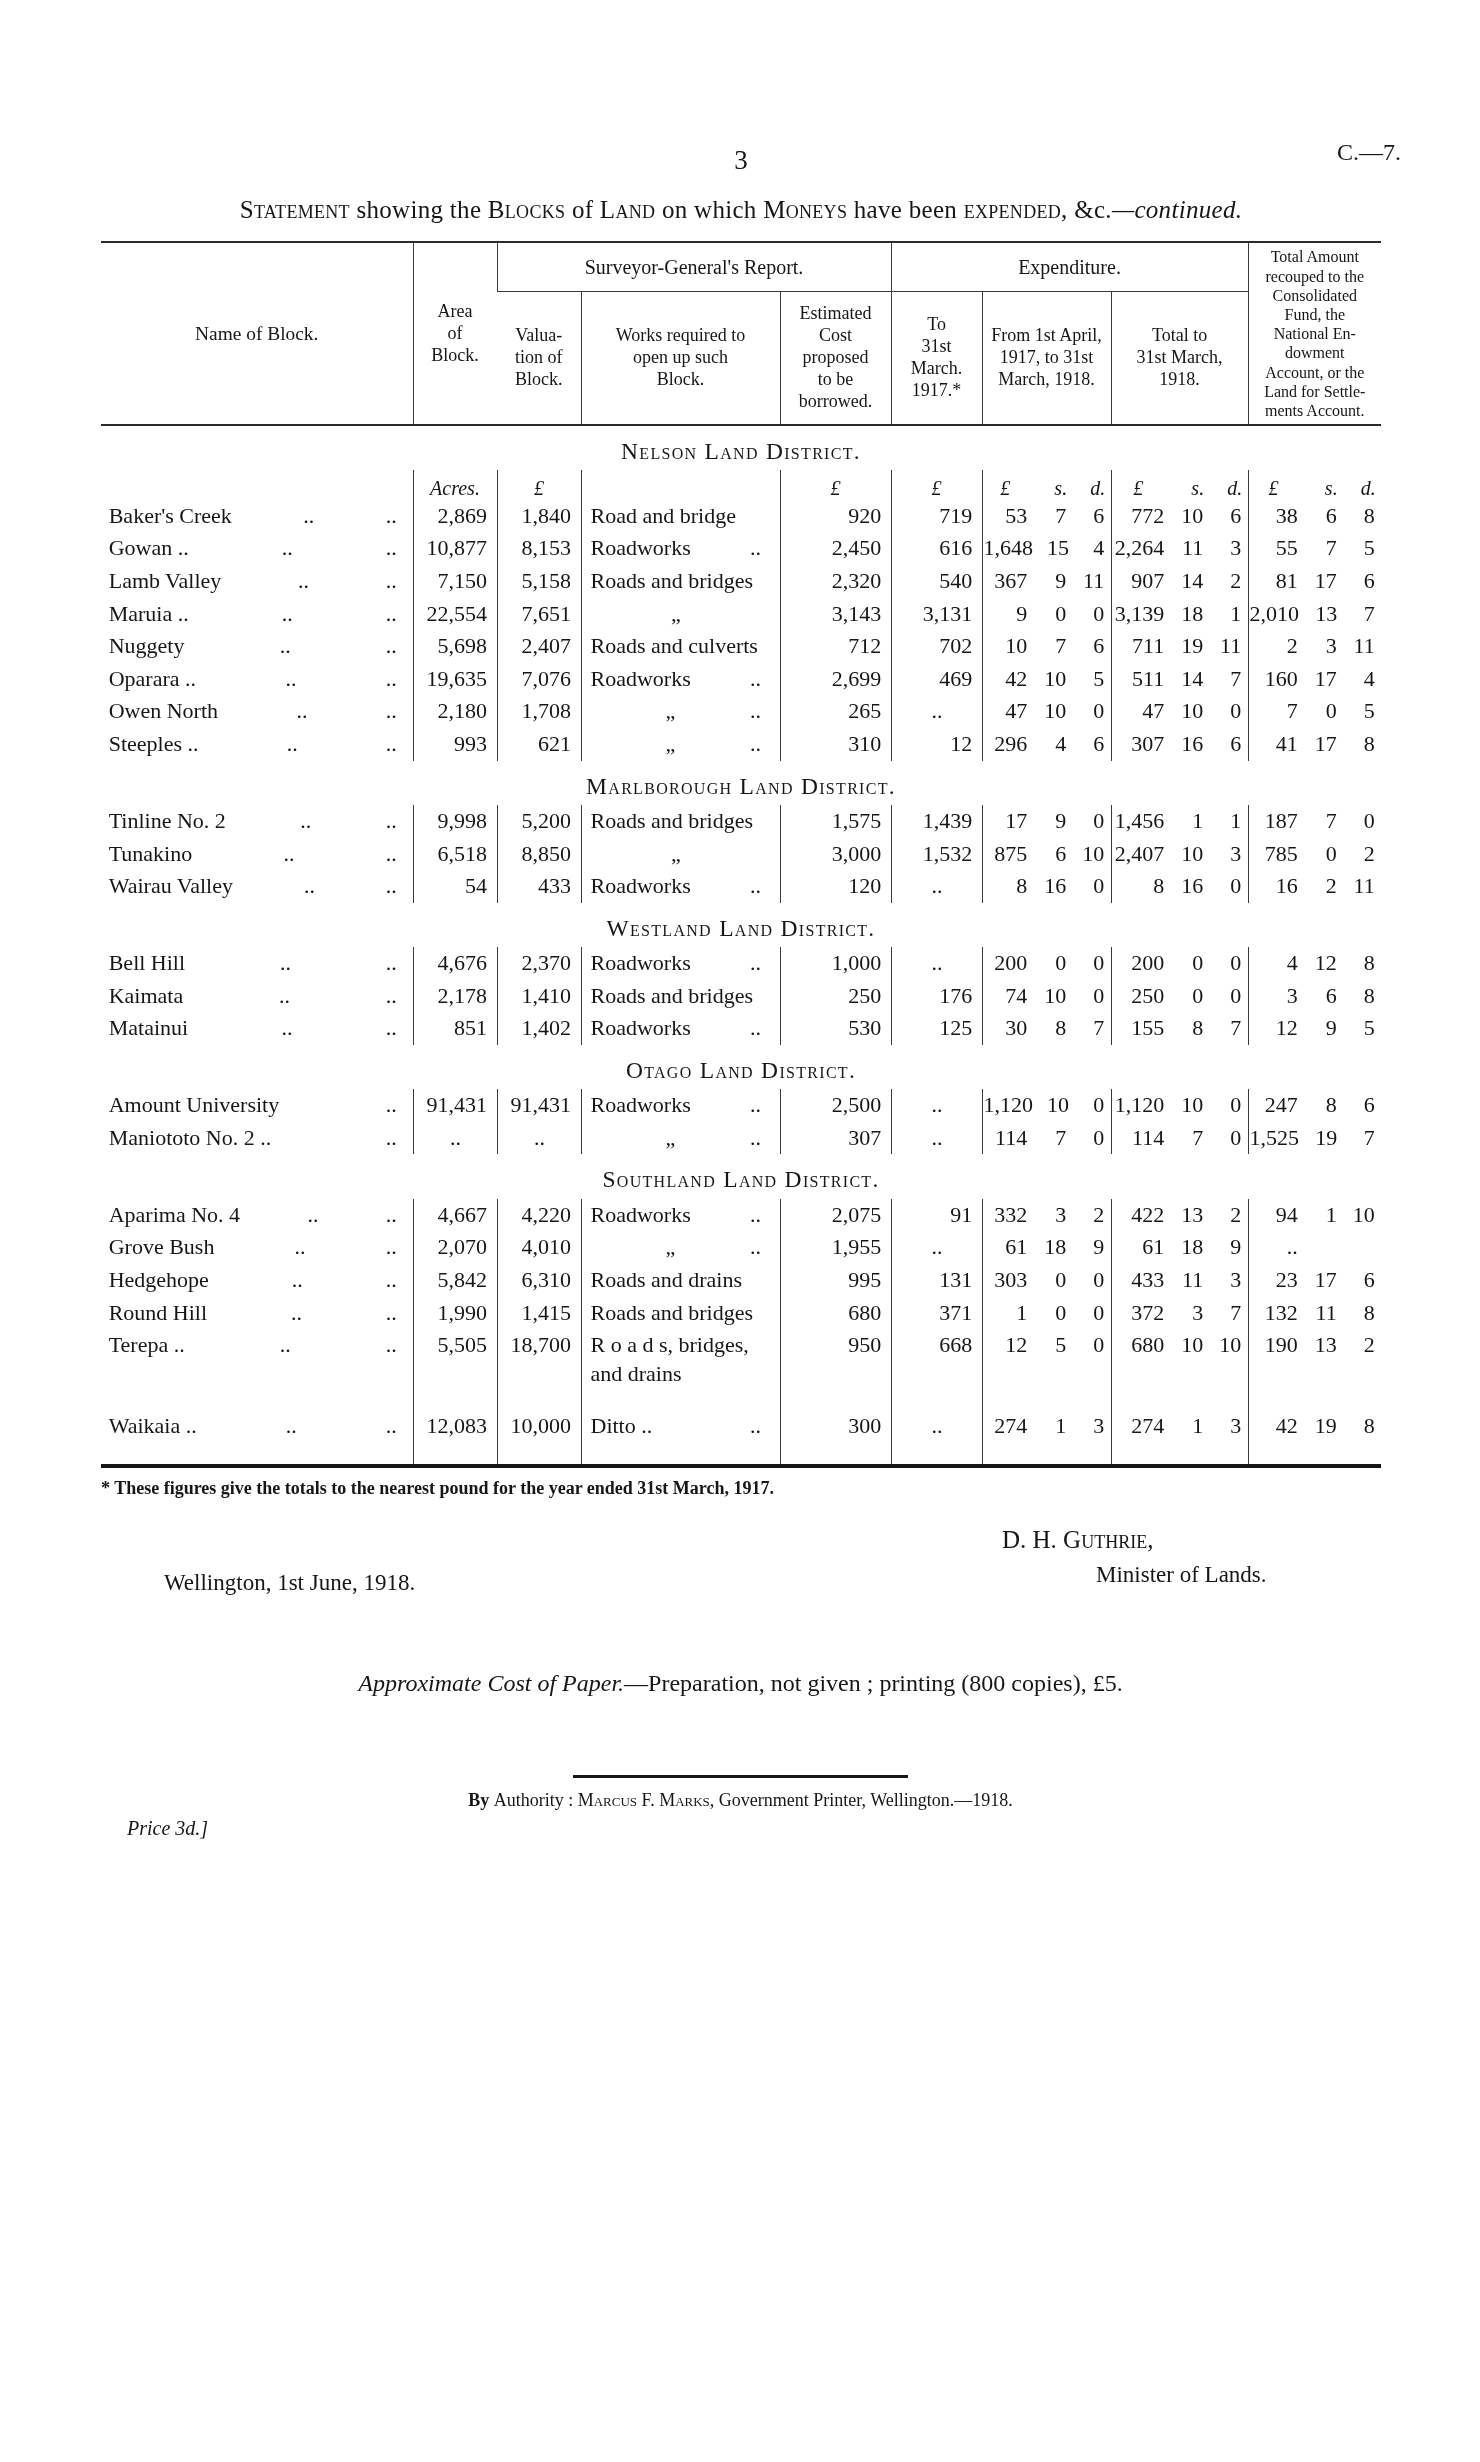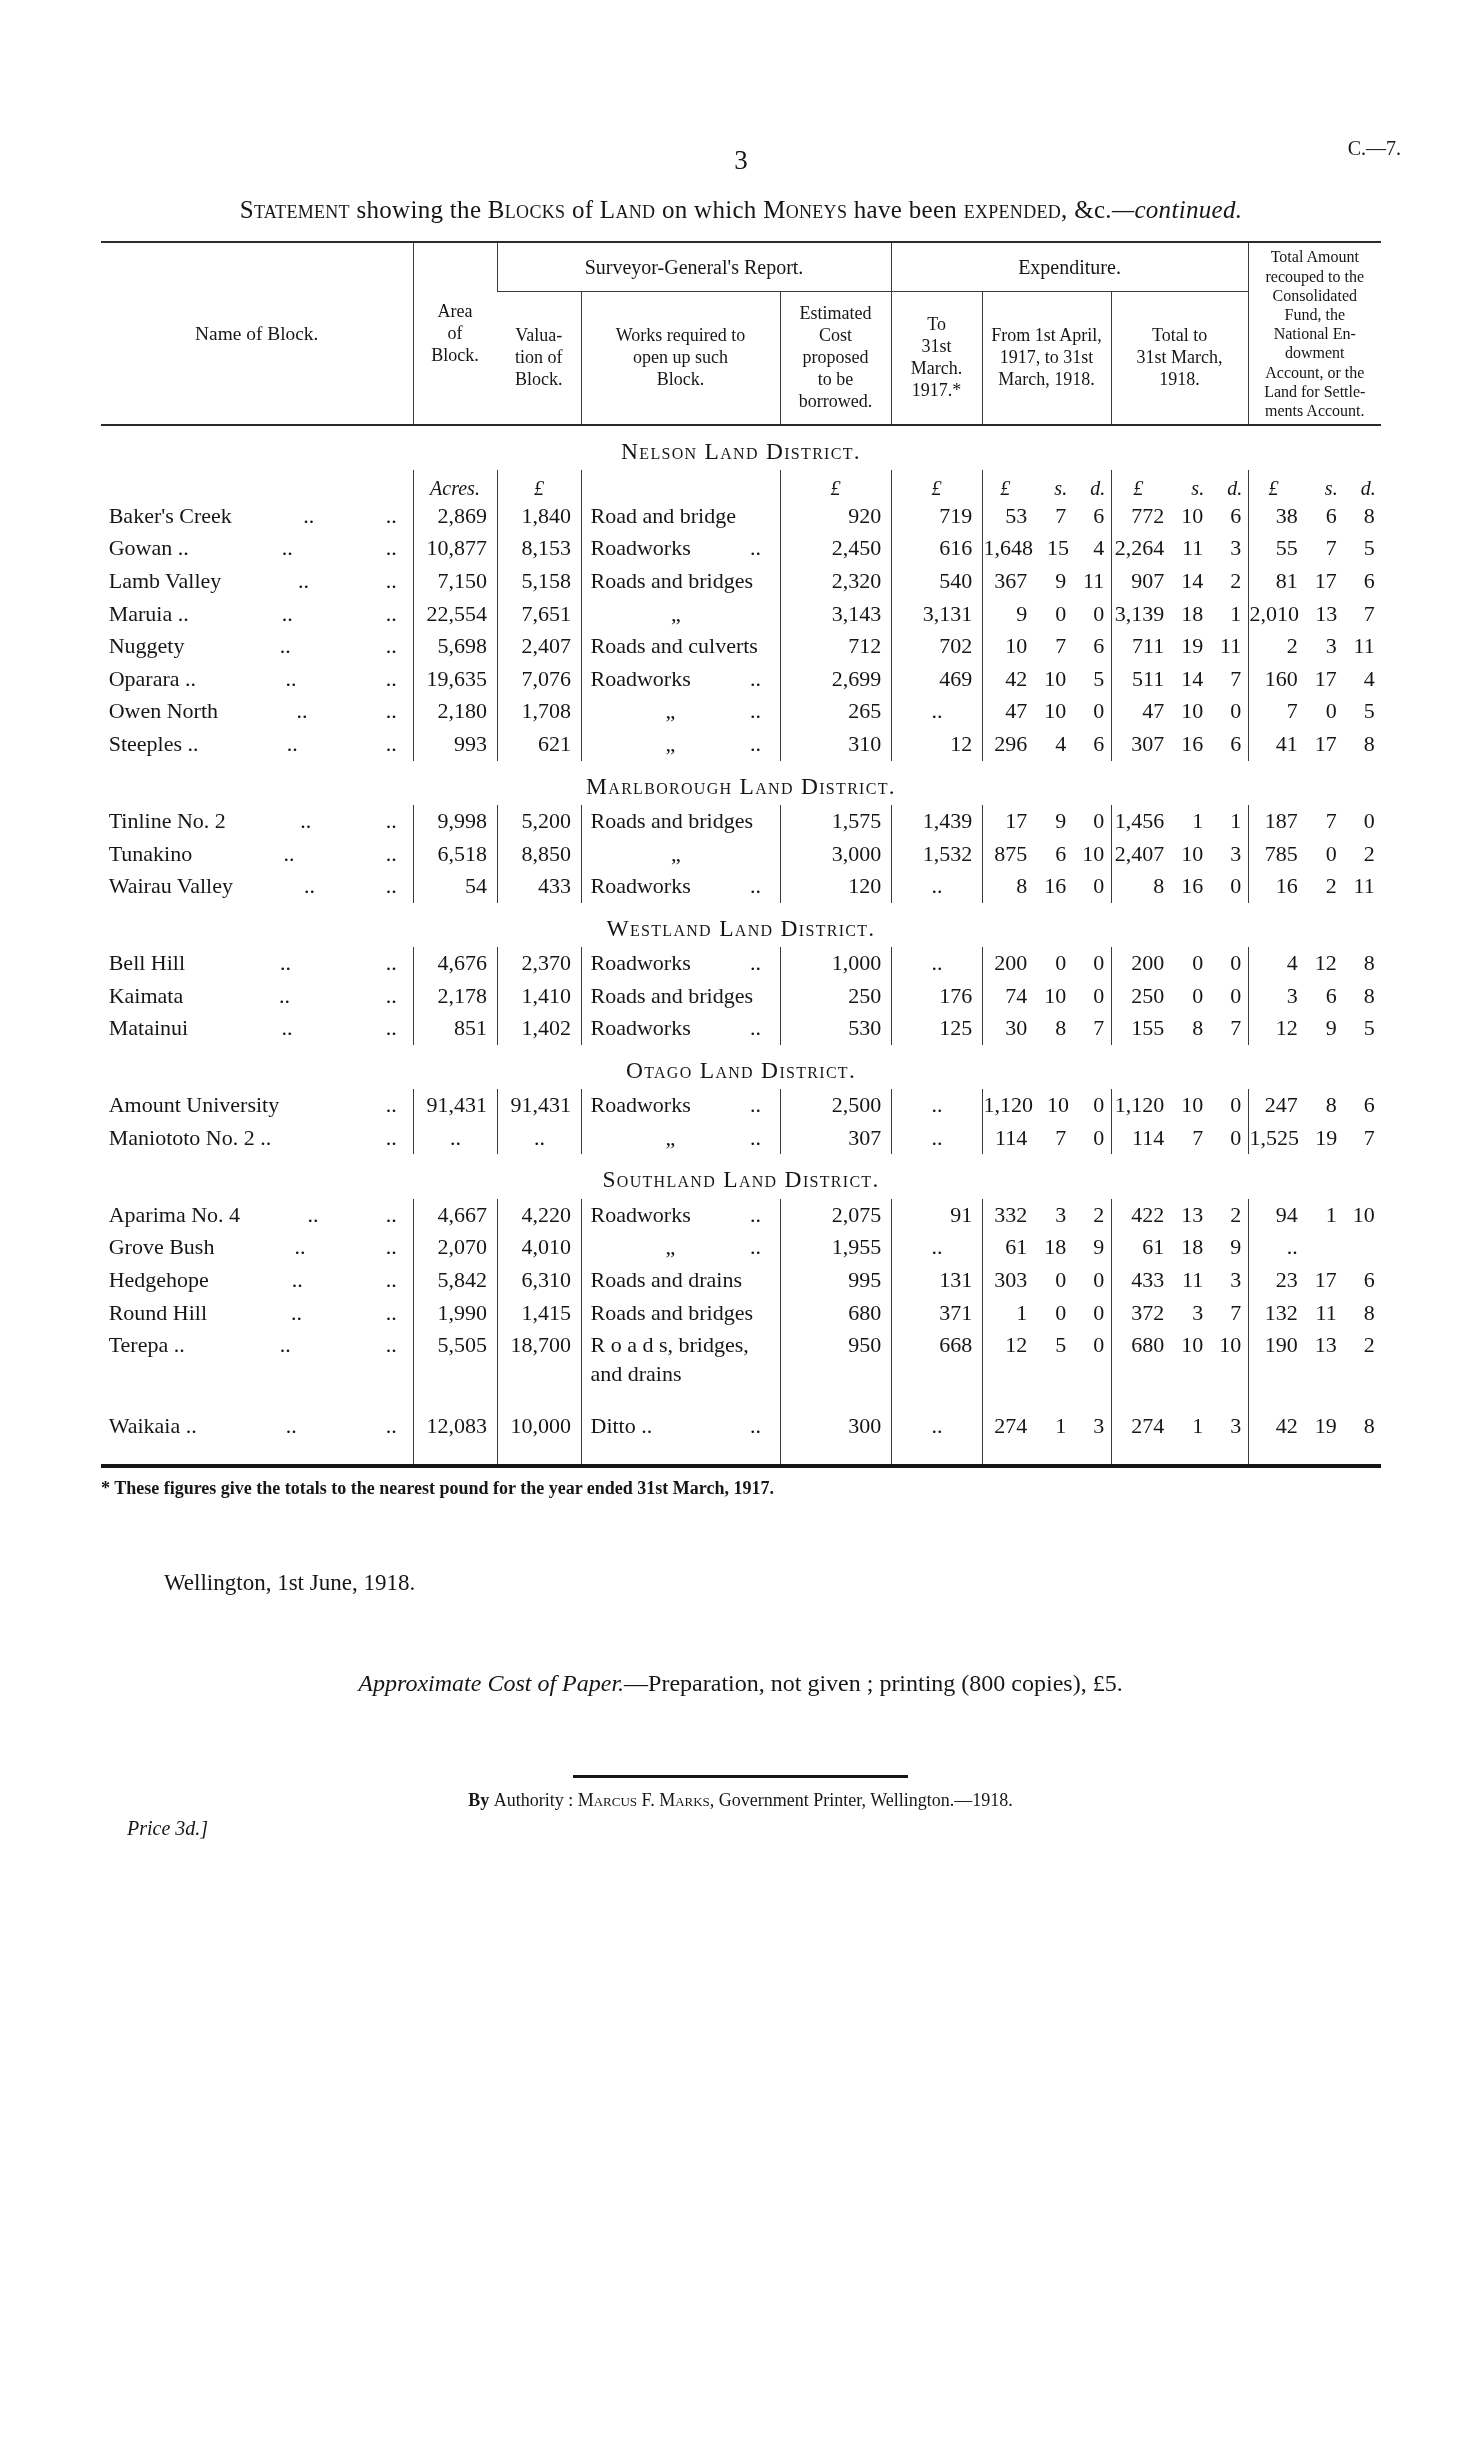--- a/index.html
+++ b/index.html
@@ -7,21 +7,21 @@
     width:1481px;height:2462px;background:#ffffff;color:#161616;
     font-family:"Liberation Serif","DejaVu Serif",serif;
     position:relative;overflow:hidden;
   }
   .sc{font-variant:small-caps;}
   .it{font-style:italic;}
   .b{font-weight:bold;}
 
   .masthead{position:relative;width:1280px;margin:0 0 0 101px;padding-top:145px;
     text-align:center;font-size:27px;}
-  .docref{position:absolute;right:-20px;bottom:16px;font-size:20px;}
+  .docref{position:absolute;right:-20px;bottom:10px;font-size:24px;}
 
   .doc-title{width:1280px;margin:20px 0 17.4px 101px;text-align:center;
     font-size:25px;letter-spacing:0.3px;}
 
   table.main{border-collapse:collapse;table-layout:fixed;width:1280px;margin-left:101px;
     border-top:2px solid #2a2a2a;border-bottom:4px solid #161616;}
   thead{border-bottom:2px solid #2a2a2a;}
   th,td{border-left:1.3px solid #3a3a3a;}
   th:first-child,td:first-child{border-left:none;}
   thead th{font-weight:normal;text-align:center;vertical-align:middle;
@@ -1061,20 +1061,24 @@
         <td></td>
         <td></td>
         <td></td>
       </tr>
     </tbody>
 </table>
 
 <div class="footnote">* These figures give the totals to the nearest pound for the year ended 31st March, 1917.</div>
 
 <div class="sig">
+  <div class="sig-block">
+    <div class="sig-name">D. H. Guthrie,</div>
+    <div class="sig-title">Minister of Lands.</div>
+  </div>
   <div class="place-date">Wellington, 1st June, 1918.</div>
 </div>
 
 <div class="cost-note">
   <span class="it">Approximate Cost of Paper.</span><span>—Preparation, not given ; printing (800 copies), £5.</span>
 </div>
 
 <div class="rule"></div>
 
 <div class="authority"><span class="b">By </span><span>Authority : </span><span class="sc">Marcus F. Marks</span><span>, Government Printer, Wellington.—1918.</span></div>

